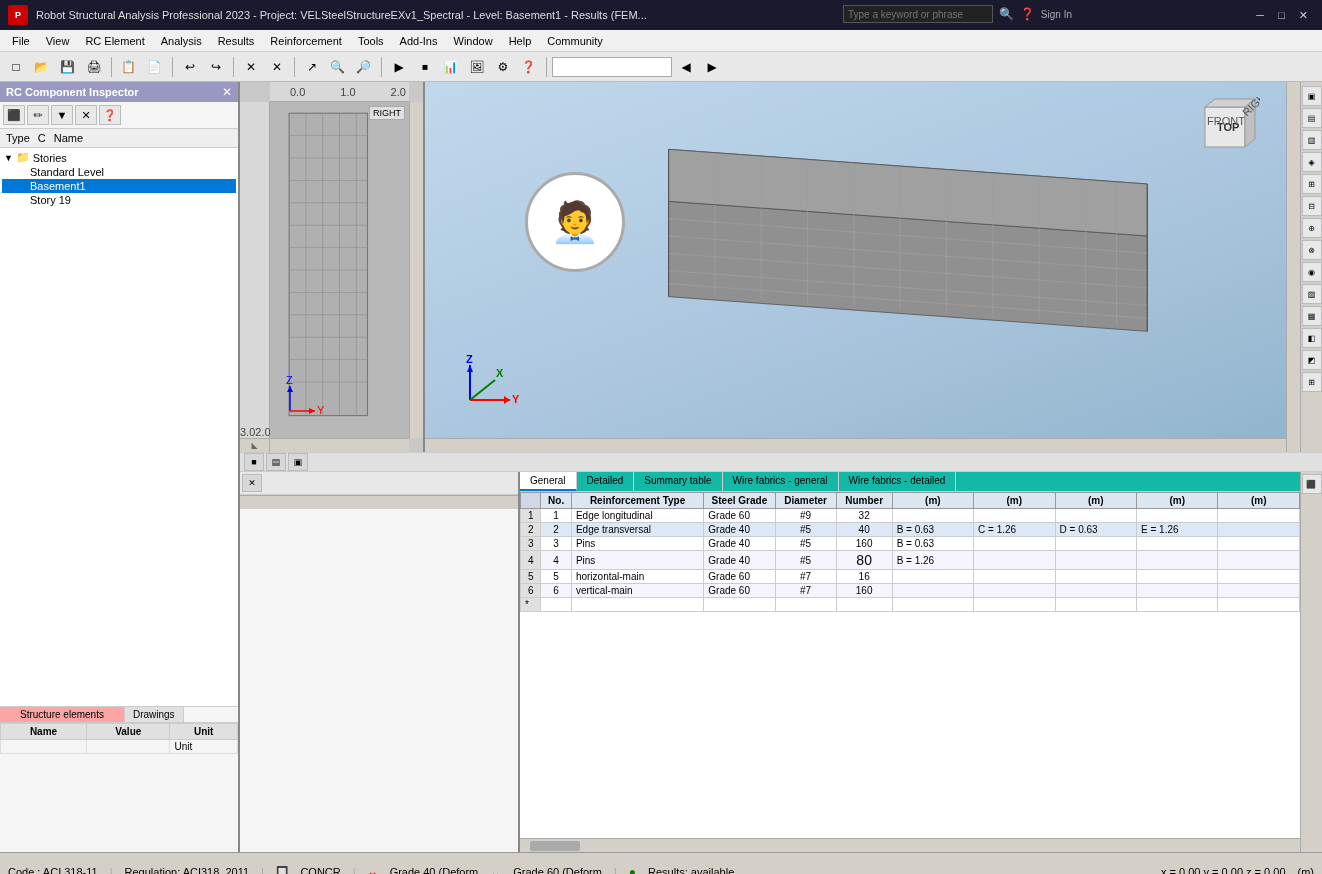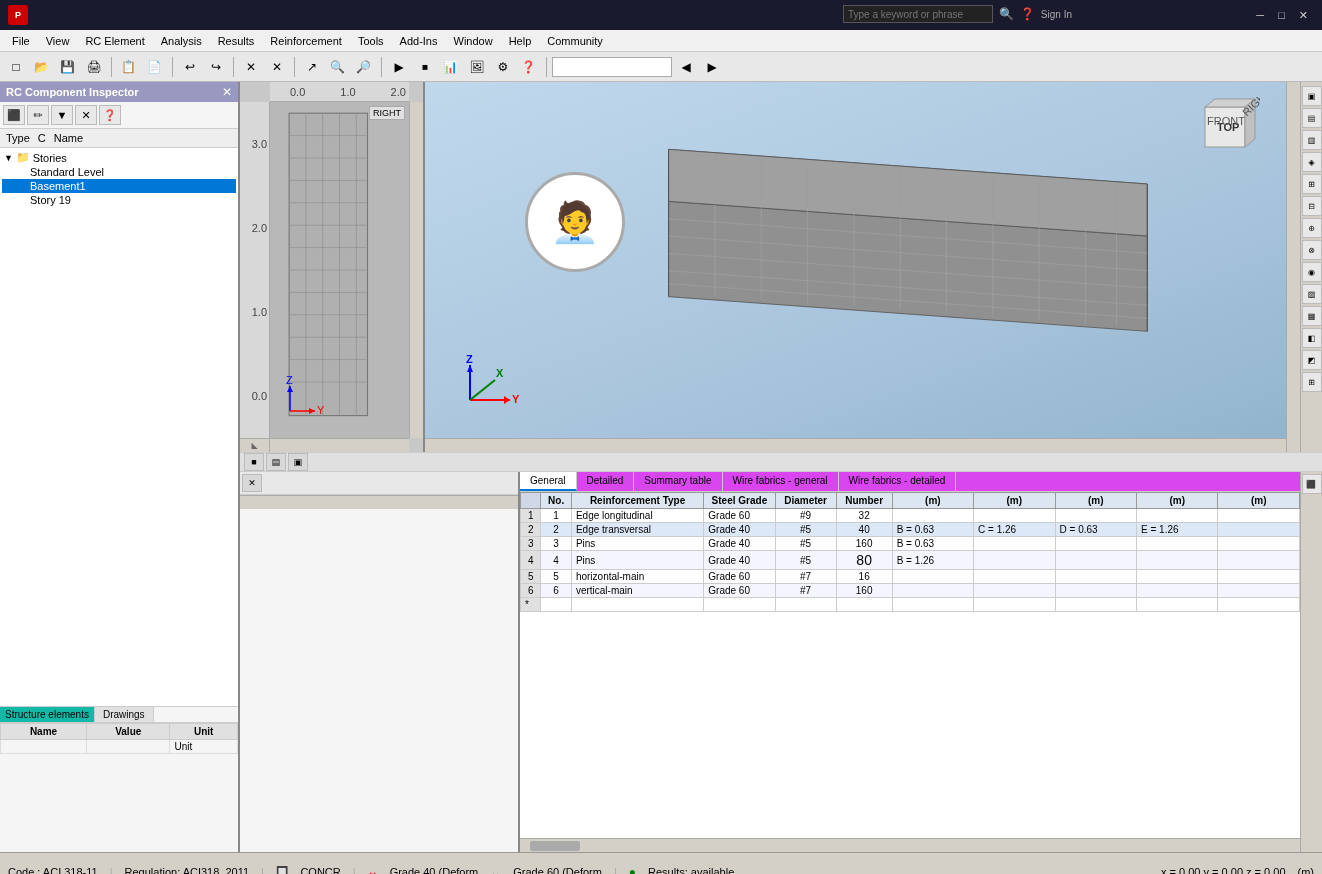--- a/index.html
+++ b/index.html
@@ -123,21 +123,21 @@
     #reinf-table td {
       border: 1px solid #ccc;
       padding: 1px 4px;
       font-size: 10px;
     }
     #reinf-table tr:nth-child(even) { background: #f5f5ff; }
 
     .bottom-tab-bar {
       display: flex;
       border-bottom: 1px solid #ccc;
-      background: #d946ef;
+      background: #14b8a6;
     }
     .bottom-tab {
       padding: 3px 10px;
       border-right: 1px solid #ccc;
       cursor: pointer;
       font-size: 10px;
     }
     .bottom-tab.active {
       background: white;
       border-bottom: 2px solid #0078d7;
@@ -152,20 +152,21 @@
     .no-selection-text {
       color: #888; font-size: 11px;
     }
   </style>
 </head>
 <body>
 
 <div id="title-bar" style="position:relative;">
   <div style="display:flex; align-items:center; gap:8px;">
     <div style="width:20px;height:20px;background:#c00;border-radius:2px;display:flex;align-items:center;justify-content:center;color:white;font-size:9px;font-weight:bold;">P</div>
+    <span style="font-size:11px;color:#ddd;">Robot Structural Analysis Professional 2023 - Project: VELSteelStructureEXv1_Spectral - Level: Basement1 - Results (FEM...</span>
   </div>
   <div style="display:flex; align-items:center; gap:6px; position:absolute; right:250px; top:5px;">
     <input style="width: 150px; height: 18px; font-size: 10px; border: 1px solid rgb(85, 85, 85); background: rgb(34, 34, 34); color: rgb(204, 204, 204); padding: 0px 4px;" placeholder="Type a keyword or phrase">
     <span style="color:#aaa;font-size:12px;">🔍</span>
     <span style="color:#aaa;font-size:12px;">❓</span>
     <span style="color:#aaa;font-size:10px; cursor:pointer;">Sign In</span>
   </div>
   <div style="display:flex;gap:2px;">
     <span style="cursor:pointer;color:#ccc;padding:0 6px;">─</span>
     <span style="cursor:pointer;color:#ccc;padding:0 6px;">□</span>
@@ -248,21 +249,21 @@
         <span style="font-size:9px;">▼</span>
         <span style="font-size:11px;">📁</span>
         <span style="font-size:11px;">Stories</span>
       </div>
       <div class="tree-item" style="padding-left:28px; font-size:11px;">Standard Level</div>
       <div class="tree-item" style="padding-left:28px; font-size:11px; background:#0078d7; color:white;">Basement1</div>
       <div class="tree-item" style="padding-left:28px; font-size:11px;">Story 19</div>
     </div>
 
     <div style="display:flex; border-top:1px solid #ccc;">
-      <div class="btab active" style="font-size:10px; padding:2px 5px; background:#14b8a6; border-right:1px solid #ccc; cursor:pointer;">Structure elements</div>
+      <div class="btab active" style="font-size:10px; padding:2px 20px; background:#fca5a5; border-right:1px solid #ccc; cursor:pointer;">Structure elements</div>
       <div class="btab" style="font-size:10px; padding:2px 8px; background:#e0e0e0; border-right:1px solid #ccc; cursor:pointer;">Drawings</div>
     </div>
 
     <div style="height:130px; overflow:auto; border-top:1px solid #ccc;">
       <table style="width:100%; border-collapse:collapse;">
         <thead>
           <tr>
             <th style="background:#e0e0e0; border:1px solid #ccc; padding:2px 4px; font-size:10px;">Name</th>
             <th style="background:#e0e0e0; border:1px solid #ccc; padding:2px 4px; font-size:10px;">Value</th>
             <th style="background:#e0e0e0; border:1px solid #ccc; padding:2px 4px; font-size:10px;">Unit</th>
@@ -287,21 +288,21 @@
       <div style="width:185px; background:#c8c8c8; border-right:2px solid #888; position:relative; display:flex; flex-direction:column;">
         <div style="flex:1; position:relative; overflow:hidden;">
 
           <div style="position:absolute; top:0; left:30px; right:14px; height:20px; background:#d8d8d8; border-bottom:1px solid #aaa; display:flex; align-items:center; font-size:8px; color:#444;">
             <span style="margin-left:20px;">0.0</span>
             <span style="margin-left:35px;">1.0</span>
             <span style="margin-left:35px;">2.0</span>
 
           </div>
 
-          <div style="position:absolute; top:20px; left:0; width:30px; bottom:14px; background:#d8d8d8; border-right:1px solid #aaa; font-size:8px; color:#444; display:flex; flex-direction:column; align-items:flex-end; padding-right:2px; justify-content:space-around;">
+          <div style="position:absolute; top:20px; left:0; width:30px; bottom:14px; background:#d8d8d8; border-right:1px solid #aaa; font-size:8px; color:#444; display:flex; flex-direction:row; align-items:flex-end; padding-right:2px; justify-content:space-around;">
             <span>3.0</span>
             <span>2.0</span>
             <span>1.0</span>
             <span>0.0</span>
           </div>
 
           <div style="position:absolute; top:20px; left:30px; right:14px; bottom:14px; background:#b8b8b8; overflow:hidden;">
             
             <div style="position:absolute; top:4px; right:4px; font-size:9px; background:#e0e0e0; border:1px solid #aaa; padding:1px 3px;">RIGHT</div>
             

